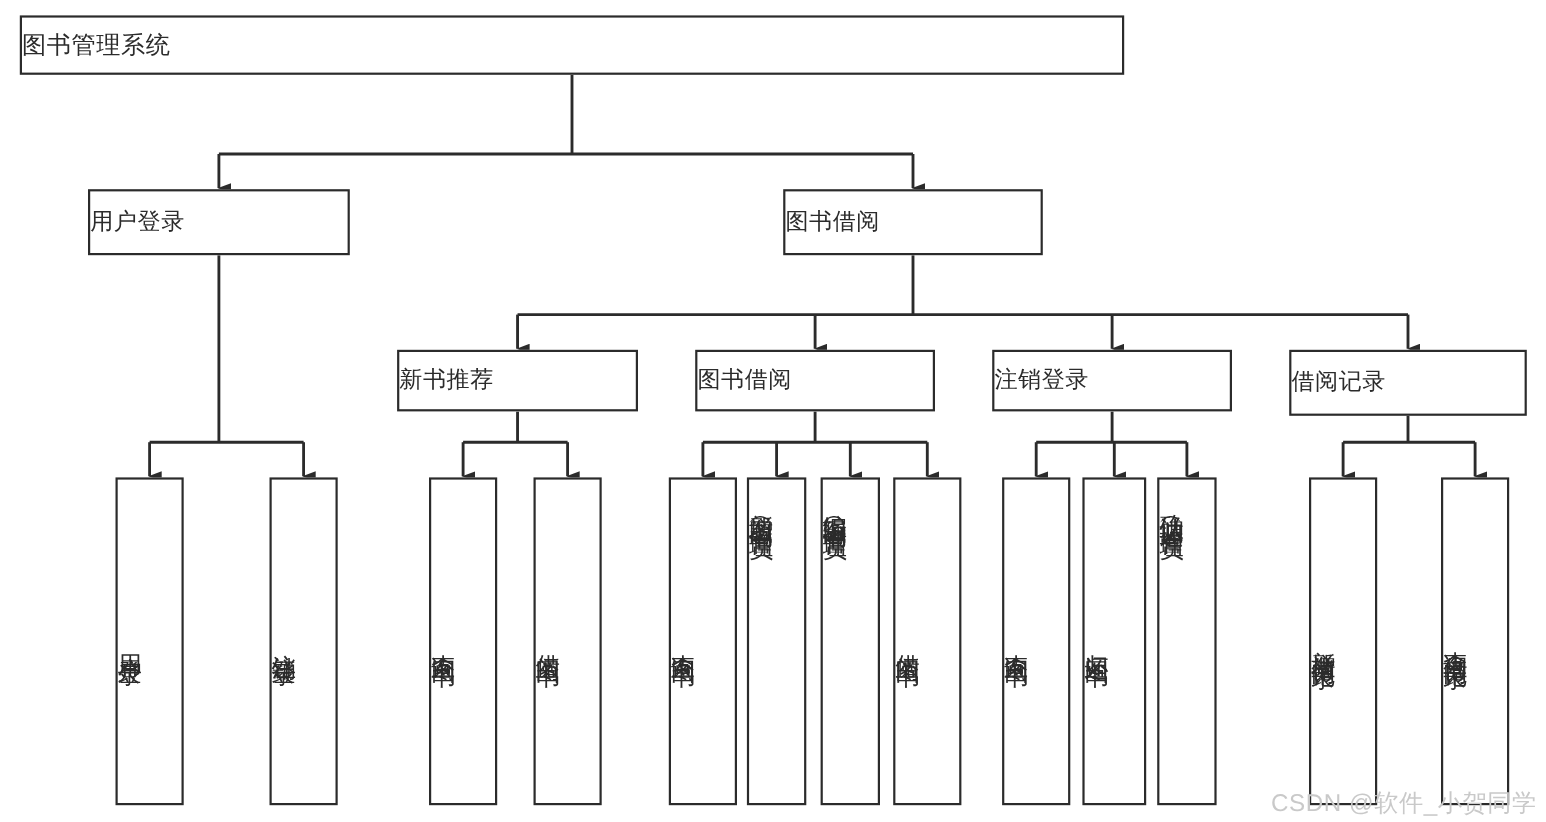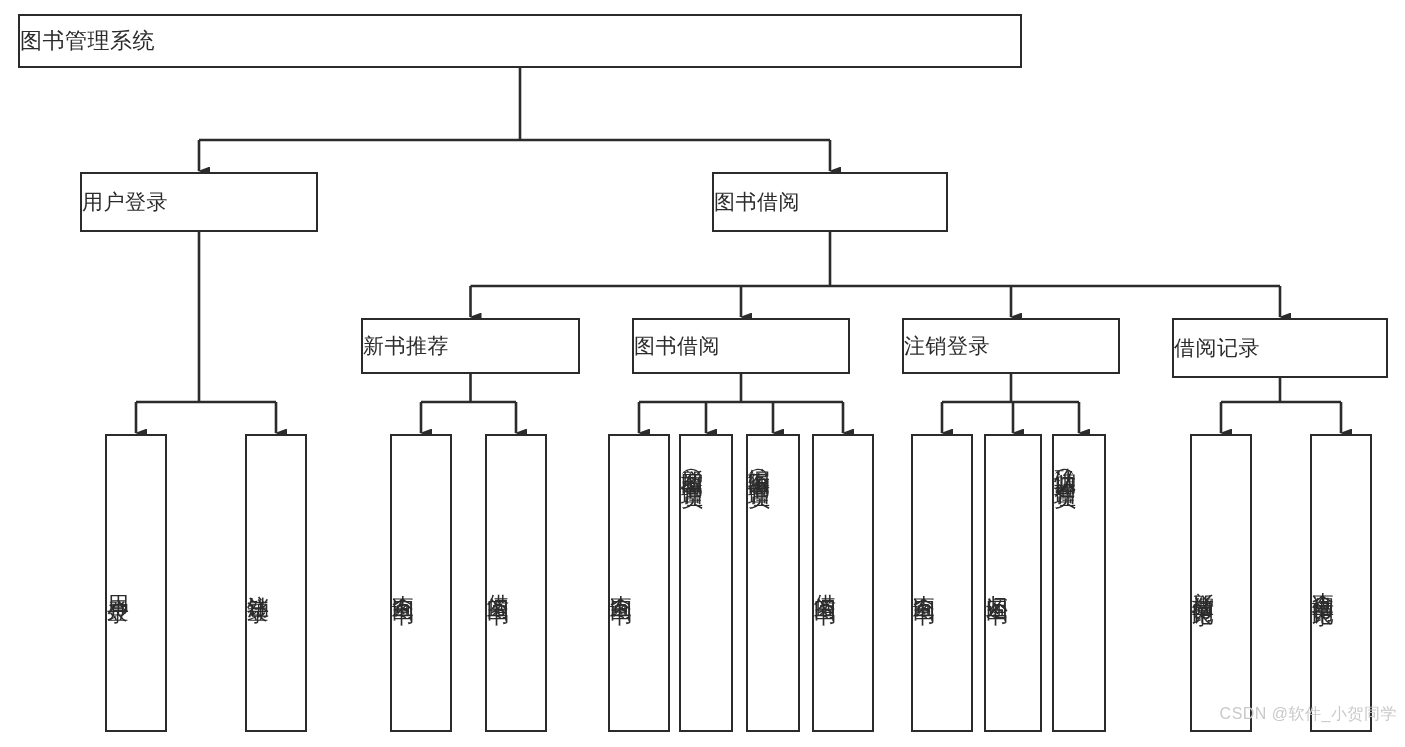--- a/index.html
+++ b/index.html
@@ -61,22 +61,22 @@
     letter-spacing: 3px;
     line-height: 1;
   }
   .node.vert.mid {
     align-items: center;
     padding-top: 0;
   }
   .watermark {
     position: absolute;
     right: 8px;
-    bottom: 22px;
-    font-size: 16px;
+    bottom: 2px;
+    font-size: 22px;
     color: #c9c9c9;
     letter-spacing: 0.5px;
     white-space: nowrap;
     user-select: none;
   }
 </style>
 </head>
 <body>
 
 <div id="canvas">

